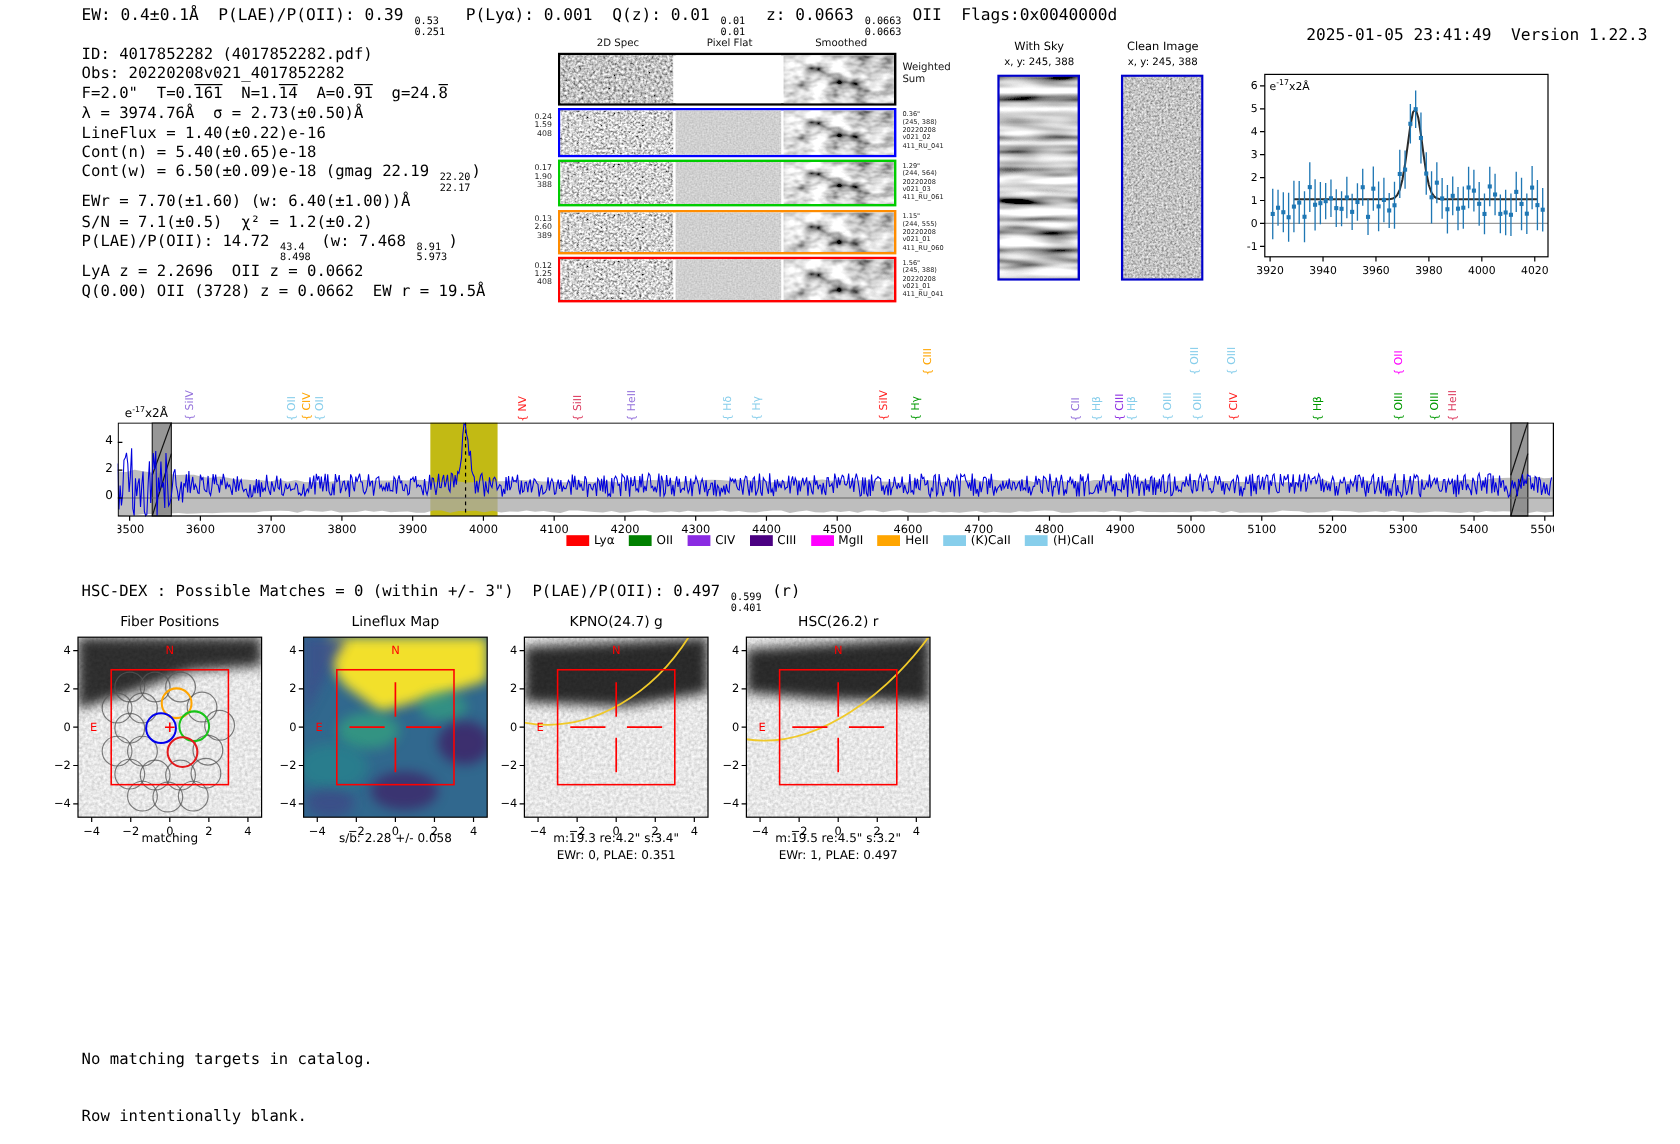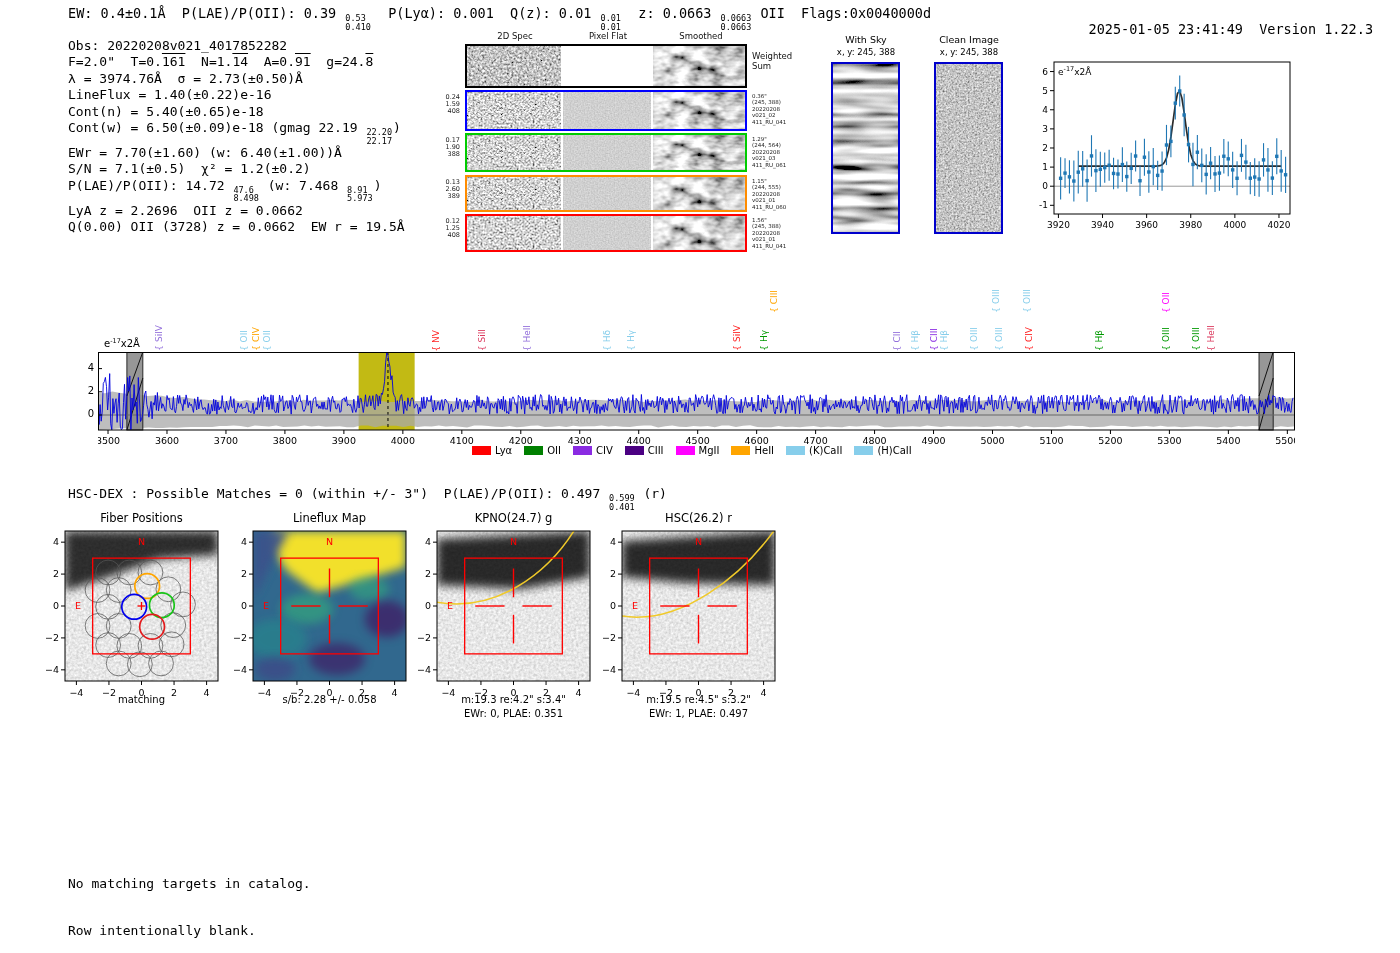--- a/index.html
+++ b/index.html
@@ -103,35 +103,36 @@
         <feGaussianBlur stdDeviation="5"></feGaussianBlur>
       </filter>
     <clipPath id="cpBox">
         <rect x="36" y="4" width="153" height="150"></rect>
       </clipPath>
   </defs>
 </svg>
 
 <div id="page">
 
-  <div class="abs mono" id="hdr-left" style="left:68px;top:5px;font-size:13.5px">EW: 0.4±0.1Å  P(LAE)/P(OII): 0.39 <span class="frac"><span>0.53</span><span>0.410</span></span>  P(Lyα): 0.001  Q(z): 0.01 <span class="frac"><span>0.01</span><span>0.01</span></span>  z: 0.0663 <span class="frac"><span>0.0663</span><span>0.0663</span></span> OII  Flags:0x0040000d</div>
+  <div class="abs mono" id="hdr-left" style="left:68px;top:5px;font-size:13.5px">EW: 0.4±0.1Å  P(LAE)/P(OII): 0.39 <span class="frac"><span>0.53</span><span>0.251</span></span>  P(Lyα): 0.001  Q(z): 0.01 <span class="frac"><span>0.01</span><span>0.01</span></span>  z: 0.0663 <span class="frac"><span>0.0663</span><span>0.0663</span></span> OII  Flags:0x0040000d</div>
   <div class="abs mono" id="hdr-right" style="left:1056px;top:5px;font-size:13.5px">
     <span>2025-01-05 23:41:49</span><span>  </span><span>Version 1.22.3</span>
   </div>
 
   <div class="abs" id="info" style="left:68px;top:38px">
+      <div class="iline mono">ID: 4017852282 (4017852282.pdf)</div>
       <div class="iline mono">Obs: 20220208v021_4017852282</div>
       <div class="iline mono">F=2.0"  T=0.<span class="ov">161</span>  N=1.<span class="ov">14</span>  A=0.<span class="ov">91</span>  g=24.<span class="ov">8</span></div>
       <div class="iline mono">λ = 3974.76Å  σ = 2.73(±0.50)Å</div>
       <div class="iline mono">LineFlux = 1.40(±0.22)e-16</div>
       <div class="iline mono">Cont(n) = 5.40(±0.65)e-18</div>
       <div class="iline mono">Cont(w) = 6.50(±0.09)e-18 (gmag 22.19 <span class="frac"><span>22.20</span><span>22.17</span></span>)</div>
       <div class="iline mono">EWr = 7.70(±1.60) (w: 6.40(±1.00))Å</div>
       <div class="iline mono">S/N = 7.1(±0.5)  χ² = 1.2(±0.2)</div>
-      <div class="iline mono">P(LAE)/P(OII): 14.72 <span class="frac"><span>47.6</span><span>8.498</span></span> (w: 7.468 <span class="frac"><span>8.91</span><span>5.973</span></span>)</div>
+      <div class="iline mono">P(LAE)/P(OII): 14.72 <span class="frac"><span>43.4</span><span>8.498</span></span> (w: 7.468 <span class="frac"><span>8.91</span><span>5.973</span></span>)</div>
       <div class="iline mono">LyA z = 2.2696  OII z = 0.0662</div>
       <div class="iline mono">Q(0.00) OII (3728) z = 0.0662  EW r = 19.5Å</div>
     </div>
 
   <span class="abs h2d" style="left:468px;top:31px;width:94px">2D Spec</span>
   <span class="abs h2d" style="left:564px;top:31px;width:88px">Pixel Flat</span>
   <span class="abs h2d" style="left:654px;top:31px;width:94px">Smoothed</span>
 
   <div class="abs sans" style="left:816px;top:34px;width:100px;text-align:center;font-size:9.5px;line-height:12px">
     <div>With Sky</div>

